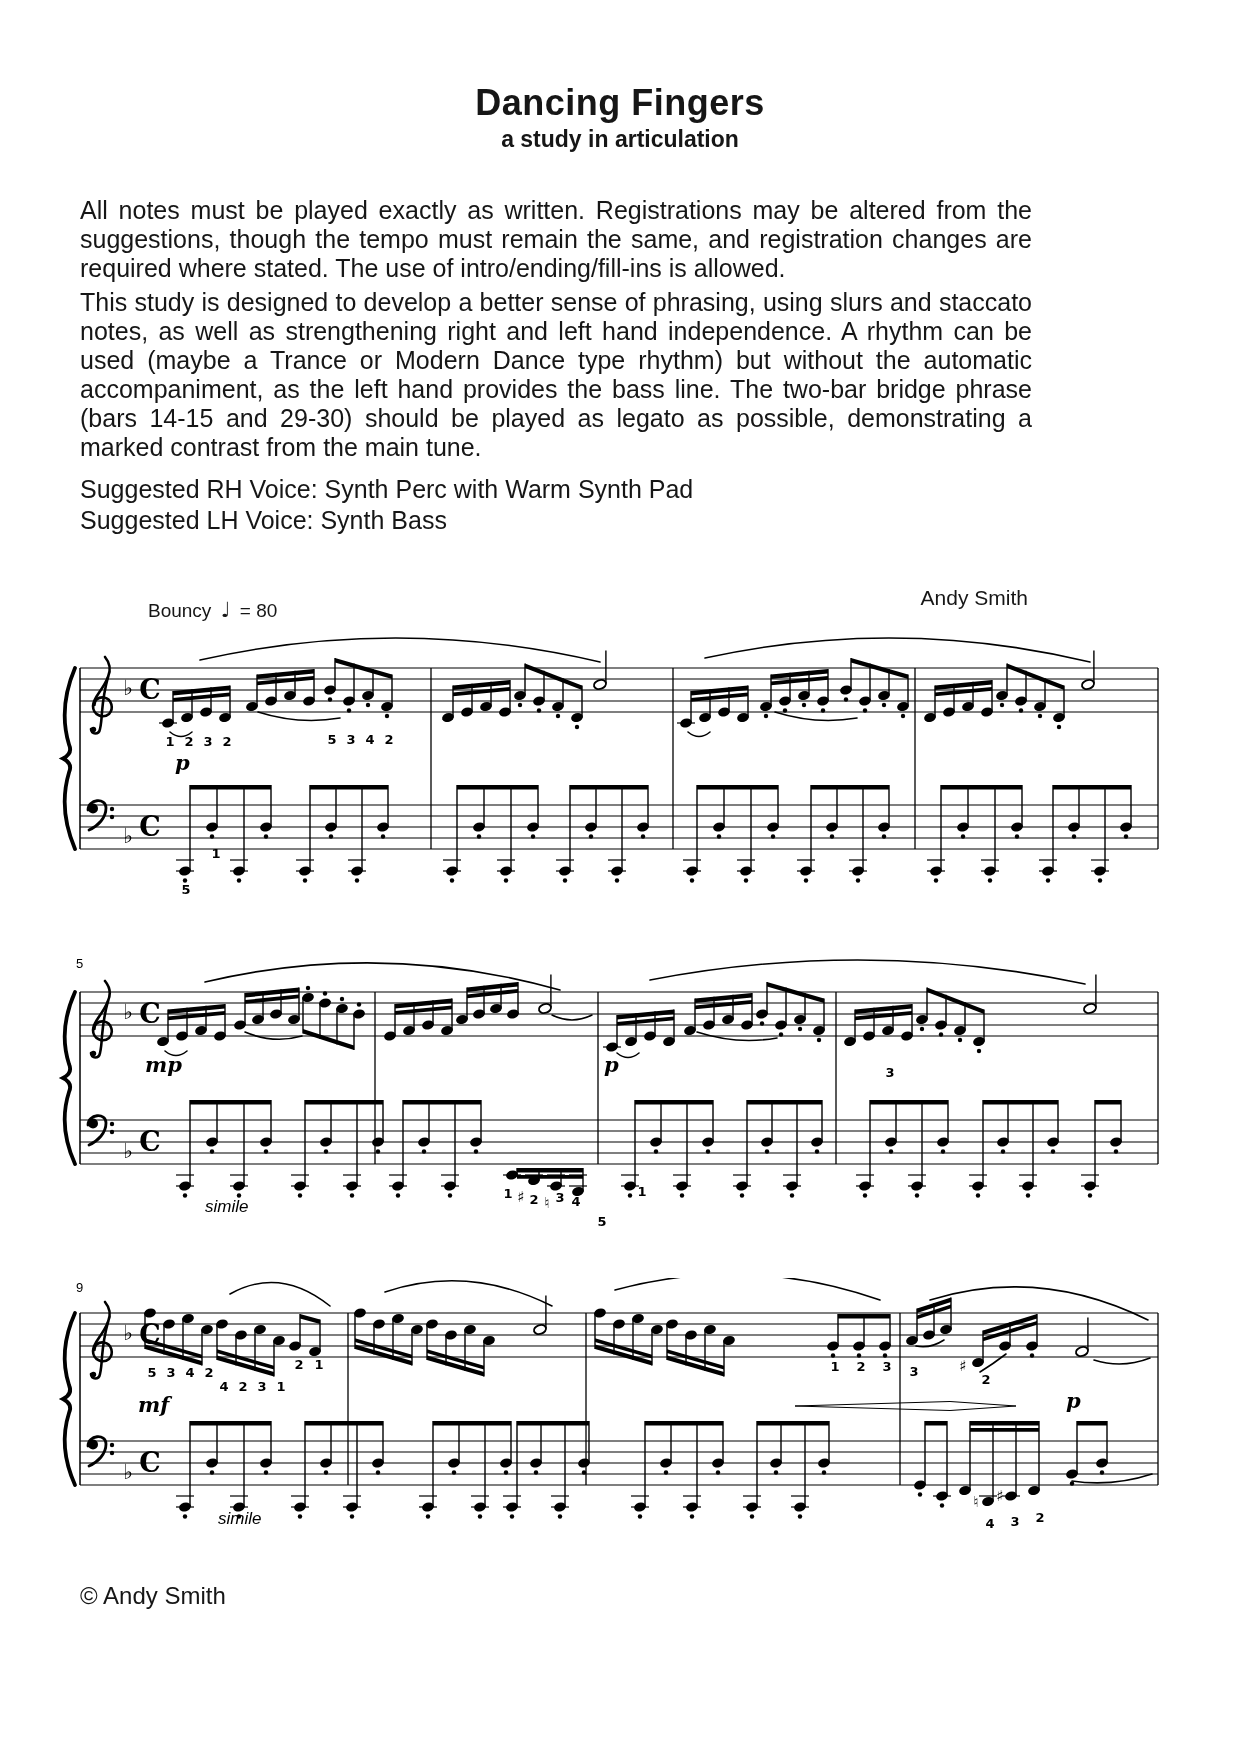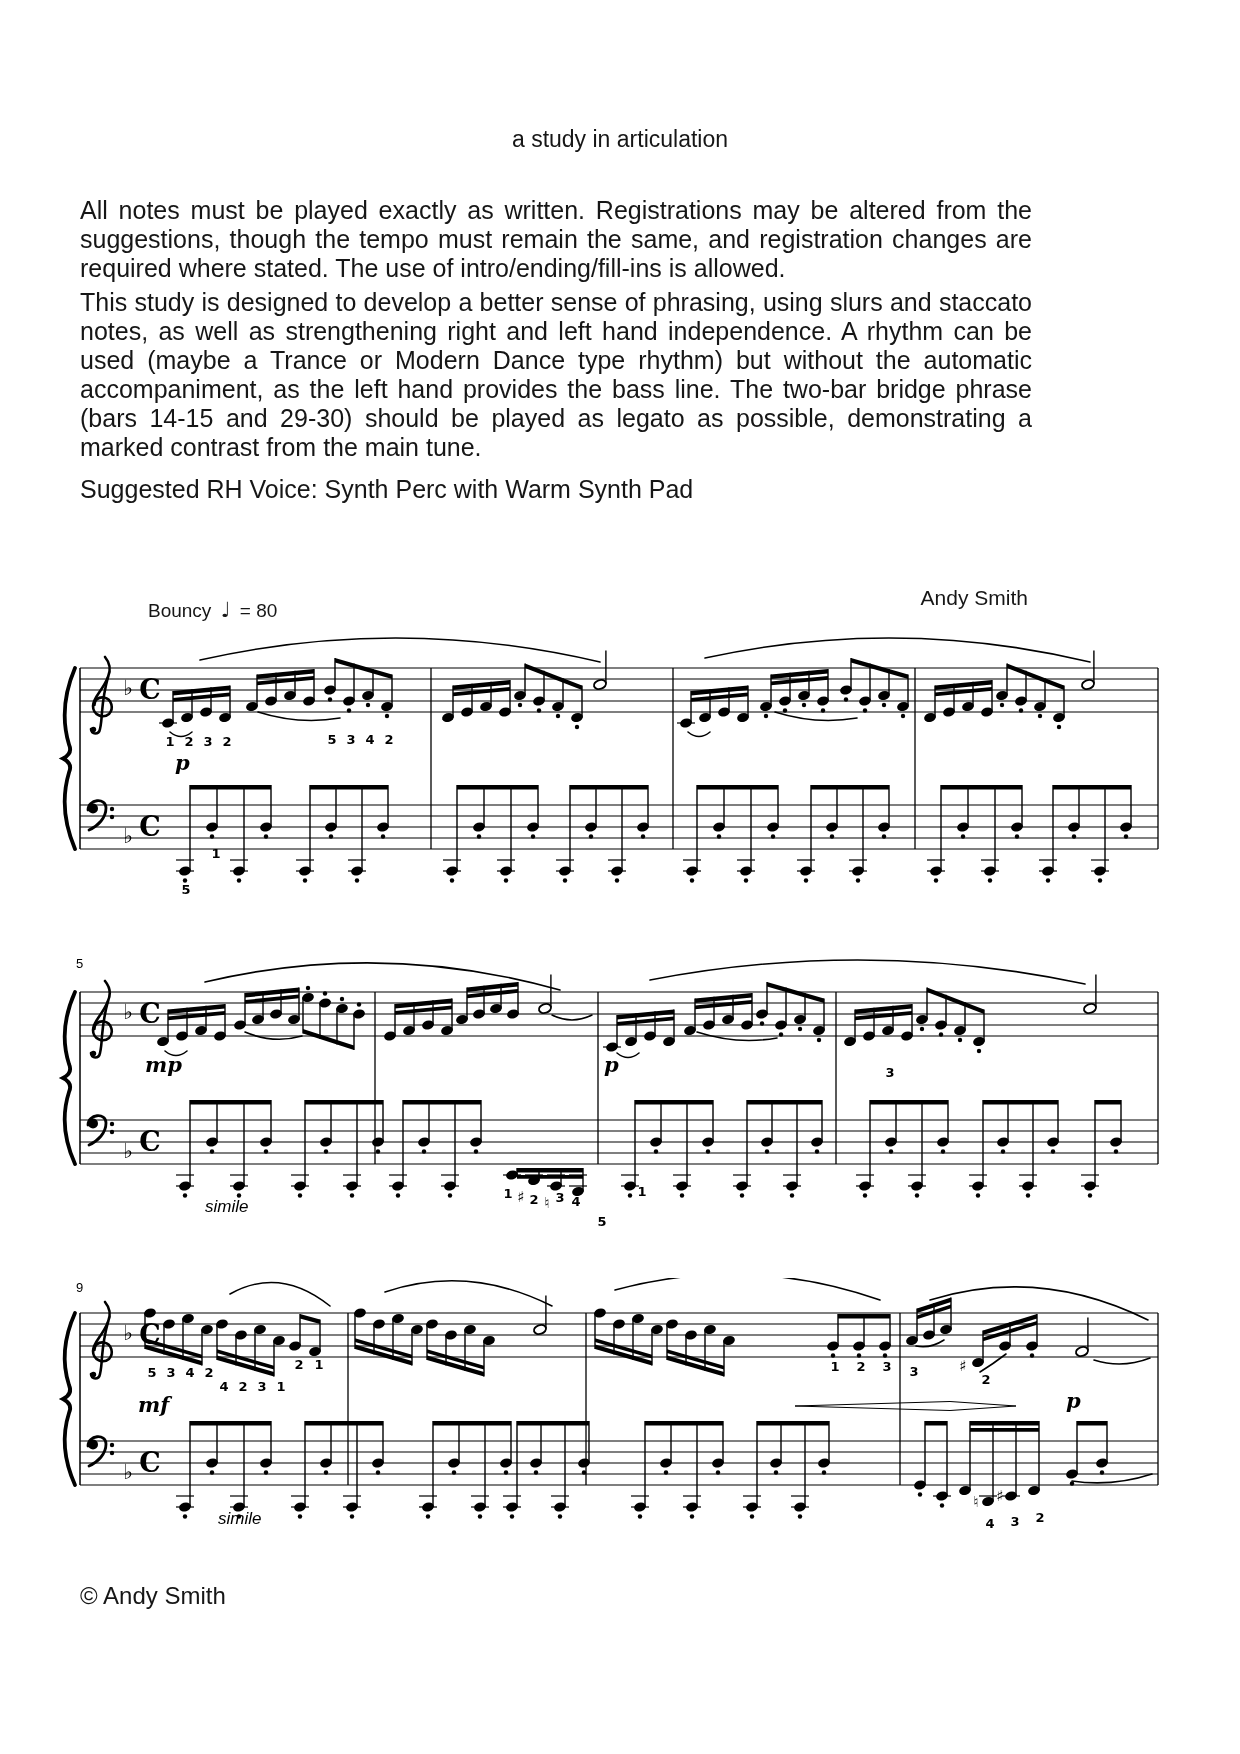--- a/index.html
+++ b/index.html
@@ -1,20 +1,20 @@
 <!DOCTYPE html>
 <html><head>
 <meta charset="utf-8">
 <style>
   html,body{margin:0;padding:0;background:#e8e8e8;}
   .page{position:relative;width:1240px;height:1754px;background:#ffffff;margin:0 auto;
         font-family:"Liberation Sans",sans-serif;color:#161616;overflow:hidden;}
   .abs{position:absolute;}
   .title{left:0;top:82px;width:1240px;text-align:center;font-size:36px;font-weight:bold;letter-spacing:0.5px;}
-  .subtitle{left:0;top:126px;width:1240px;text-align:center;font-size:23px;font-weight:normal;}
+  .subtitle{left:0;top:126px;width:1240px;text-align:center;font-size:23px;font-weight:bold;}
   .para{left:80px;width:952px;font-size:25px;line-height:29px;text-align:justify;}
   .p1{top:196px;}
   .p2{top:288px;}
   .sugg{left:80px;top:474px;width:952px;font-size:25px;line-height:31px;}
   .composer{left:700px;top:586px;width:328px;text-align:right;font-size:21px;}
   .tempo{left:148px;top:598px;font-size:19px;text-align:right;}
   .tempo .note{font-family:"DejaVu Sans",sans-serif;font-size:21px;padding:0 4px;}
   .sysbox{left:0;width:1240px;}
   .copyright{left:80px;top:1582px;font-size:24px;}
   
@@ -24,25 +24,27 @@
   .simile{font-family:"Liberation Sans",sans-serif;font-style:italic;font-size:17px;}
   .mnum{font-family:"Liberation Sans",sans-serif;font-size:13px;}
   .acc{font-family:"DejaVu Sans",sans-serif;font-size:15px;text-anchor:middle;}
   .tsig{font-family:"DejaVu Serif",serif;font-weight:bold;font-size:27px;text-anchor:middle;}
   .flat{font-family:"DejaVu Sans",sans-serif;font-size:21px;text-anchor:middle;}
 </style>
 </head>
 <body>
 
 <div class="page">
+  <div class="abs title">Dancing Fingers</div>
   <div class="abs subtitle">a study in articulation</div>
   <div class="abs para p1">All notes must be played exactly as written. Registrations may be altered from the suggestions, though the tempo must remain the same, and registration changes are required where stated. The use of intro/ending/fill-ins is allowed.</div>
   <div class="abs para p2">This study is designed to develop a better sense of phrasing, using slurs and staccato notes, as well as strengthening right and left hand independence. A rhythm can be used (maybe a Trance or Modern Dance type rhythm) but without the automatic accompaniment, as the left hand provides the bass line. The two-bar bridge phrase (bars 14-15 and 29-30) should be played as legato as possible, demonstrating a marked contrast from the main tune.</div>
   <div class="abs sugg">
     <div>Suggested RH Voice: Synth Perc with Warm Synth Pad</div>
+    <div>Suggested LH Voice: Synth Bass</div>
   </div>
   <div class="abs composer">Andy Smith</div>
   <div class="abs tempo">
     <span>Bouncy</span>
     <span class="note">♩</span>
     <span>= 80</span>
   </div>
   <div class="abs sysbox" id="sys0" style="top: 628px; height: 296px;"><svg width="1240" height="296" viewBox="0 0 1240 296">
         <line x1="80" y1="40" x2="1158" y2="40" stroke="#000000" stroke-width="1.1"></line>
         <line x1="80" y1="177" x2="1158" y2="177" stroke="#000000" stroke-width="1.1"></line>

